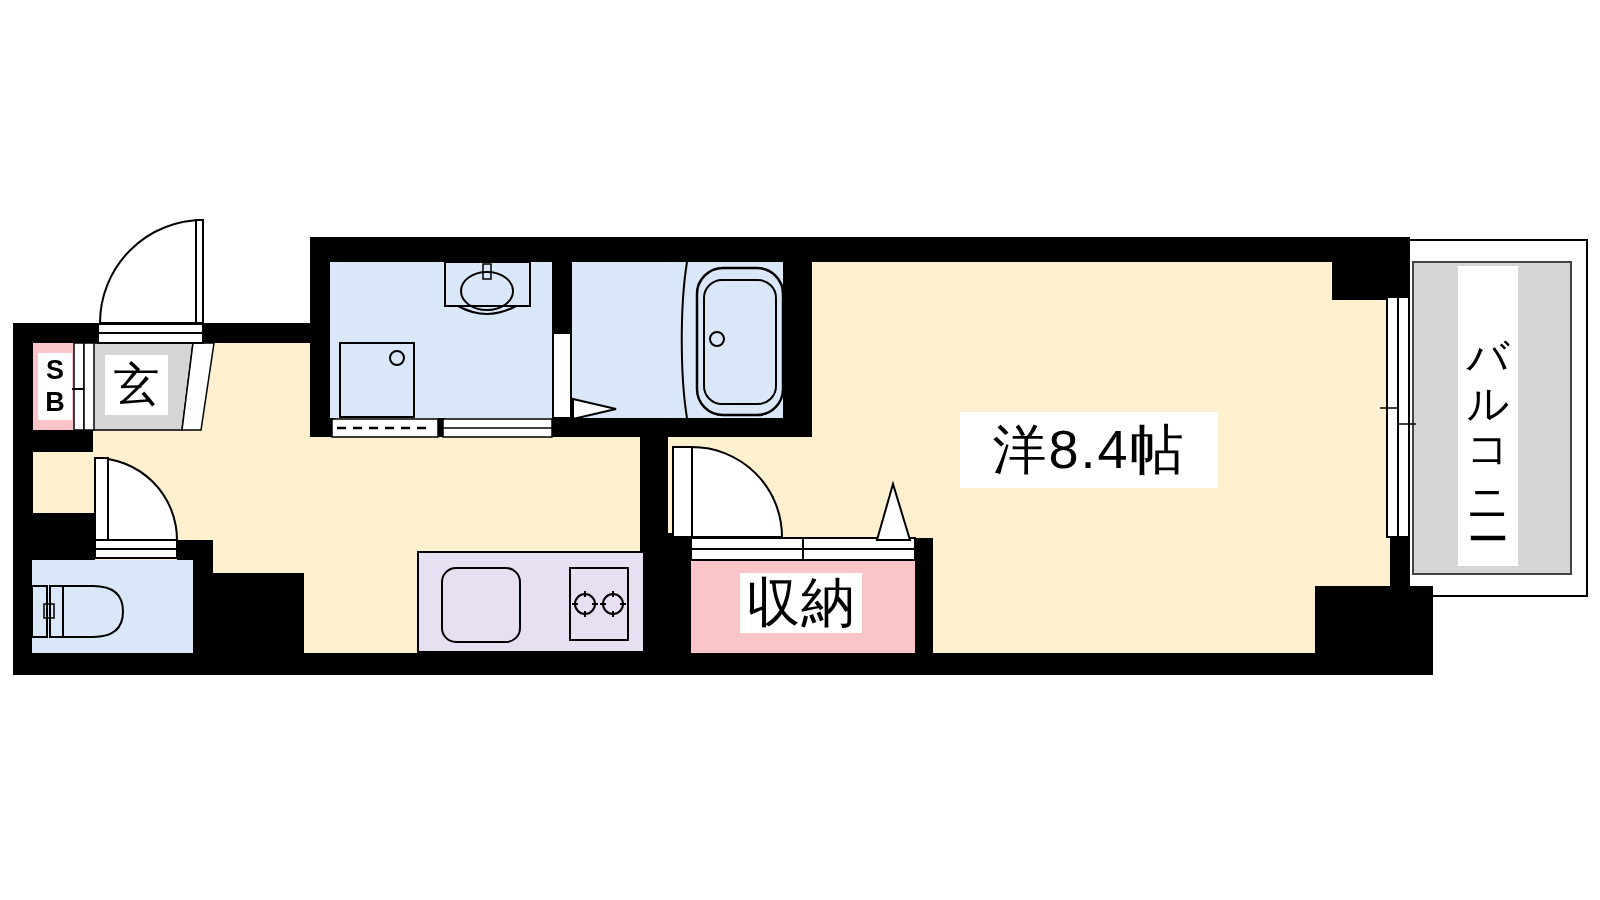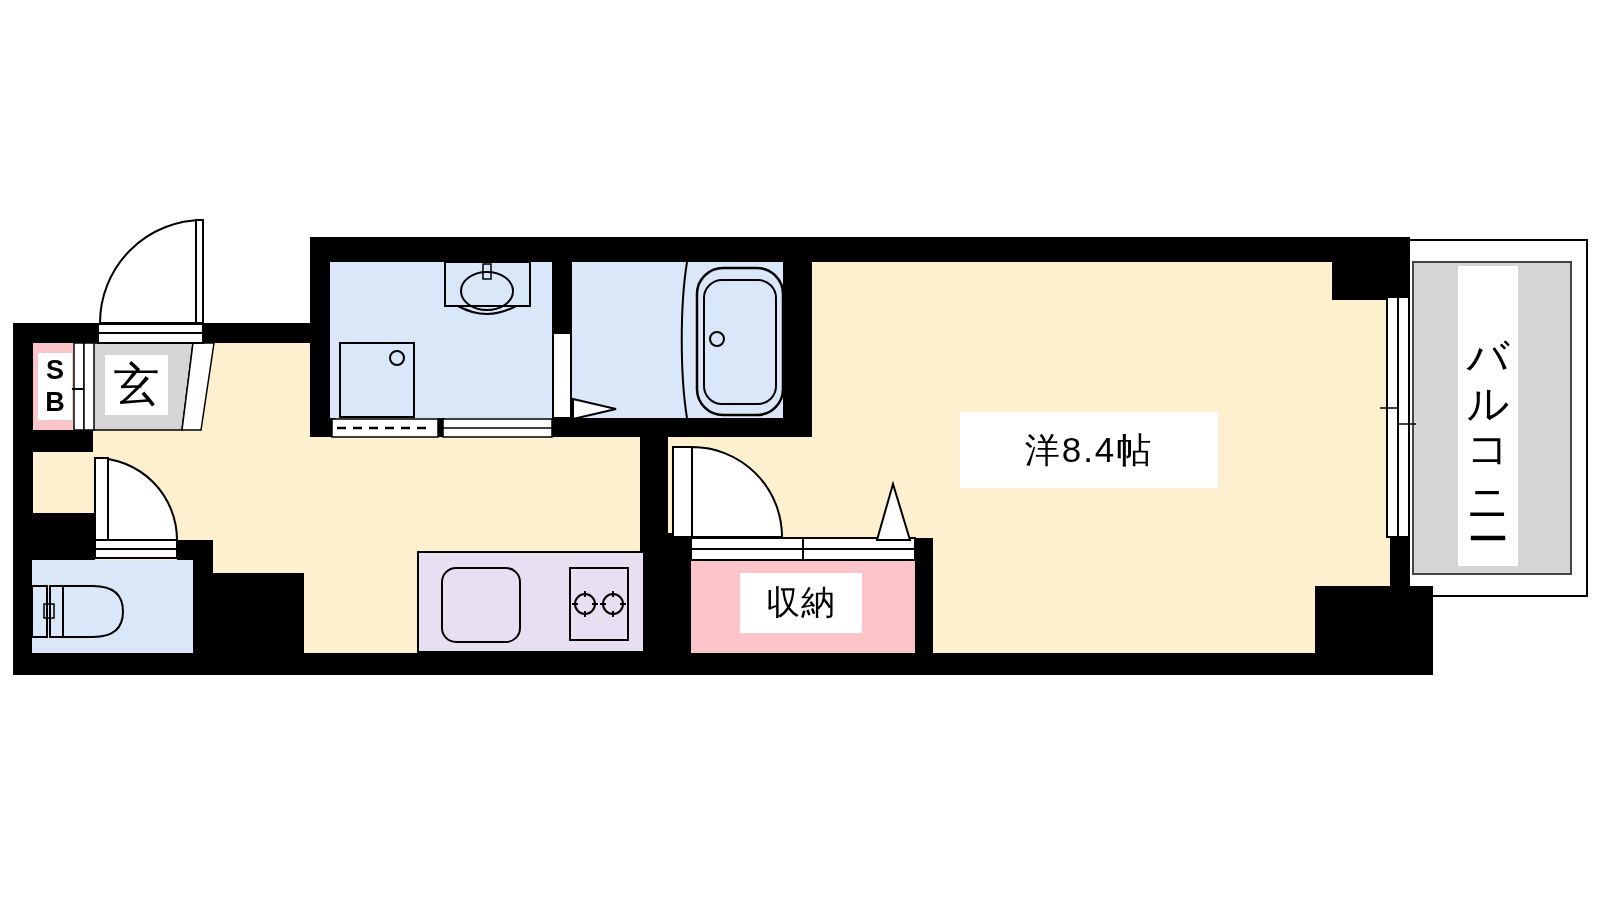--- a/index.html
+++ b/index.html
@@ -5,23 +5,23 @@
   html,body{margin:0;padding:0;background:#fff;}
   .plan{position:relative;width:1600px;height:900px;background:#ffffff;overflow:hidden;
         font-family:"Liberation Sans","DejaVu Sans",sans-serif;}
   .wall{position:absolute;background:#000;}
   .base{position:absolute;background:#fcf0cf;}
   .room-blue{position:absolute;background:#d9e7f8;}
   .room-pink{position:absolute;background:#fbc4c9;}
   .room-purple{position:absolute;background:#e8dff2;border:2px solid #000;box-sizing:border-box;}
   .label{position:absolute;background:#ffffff;color:#000;display:flex;align-items:center;justify-content:center;
          text-align:center;font-weight:500;}
-  .label-room{font-size:35px;letter-spacing:2px;}
+  .label-room{font-size:54px;letter-spacing:2px;}
   .label-genkan{font-size:46px;}
-  .label-storage{font-size:34px;letter-spacing:1px;text-align:center;}
+  .label-storage{font-size:54px;letter-spacing:1px;text-align:center;}
   .label-sb{font-size:27px;line-height:1.15;flex-direction:column;font-weight:600;}
   .label-balcony{font-size:42px;writing-mode:vertical-rl;letter-spacing:4px;}
   .balcony-outer{position:absolute;background:#ffffff;border:2px solid #000;box-sizing:border-box;}
   .balcony-inner{position:absolute;background:#d5d5d5;border:2px solid #444;box-sizing:border-box;}
   svg.overlay{position:absolute;left:0;top:0;pointer-events:none;}
 </style>
 </head>
 <body>
 
 <div class="plan">

